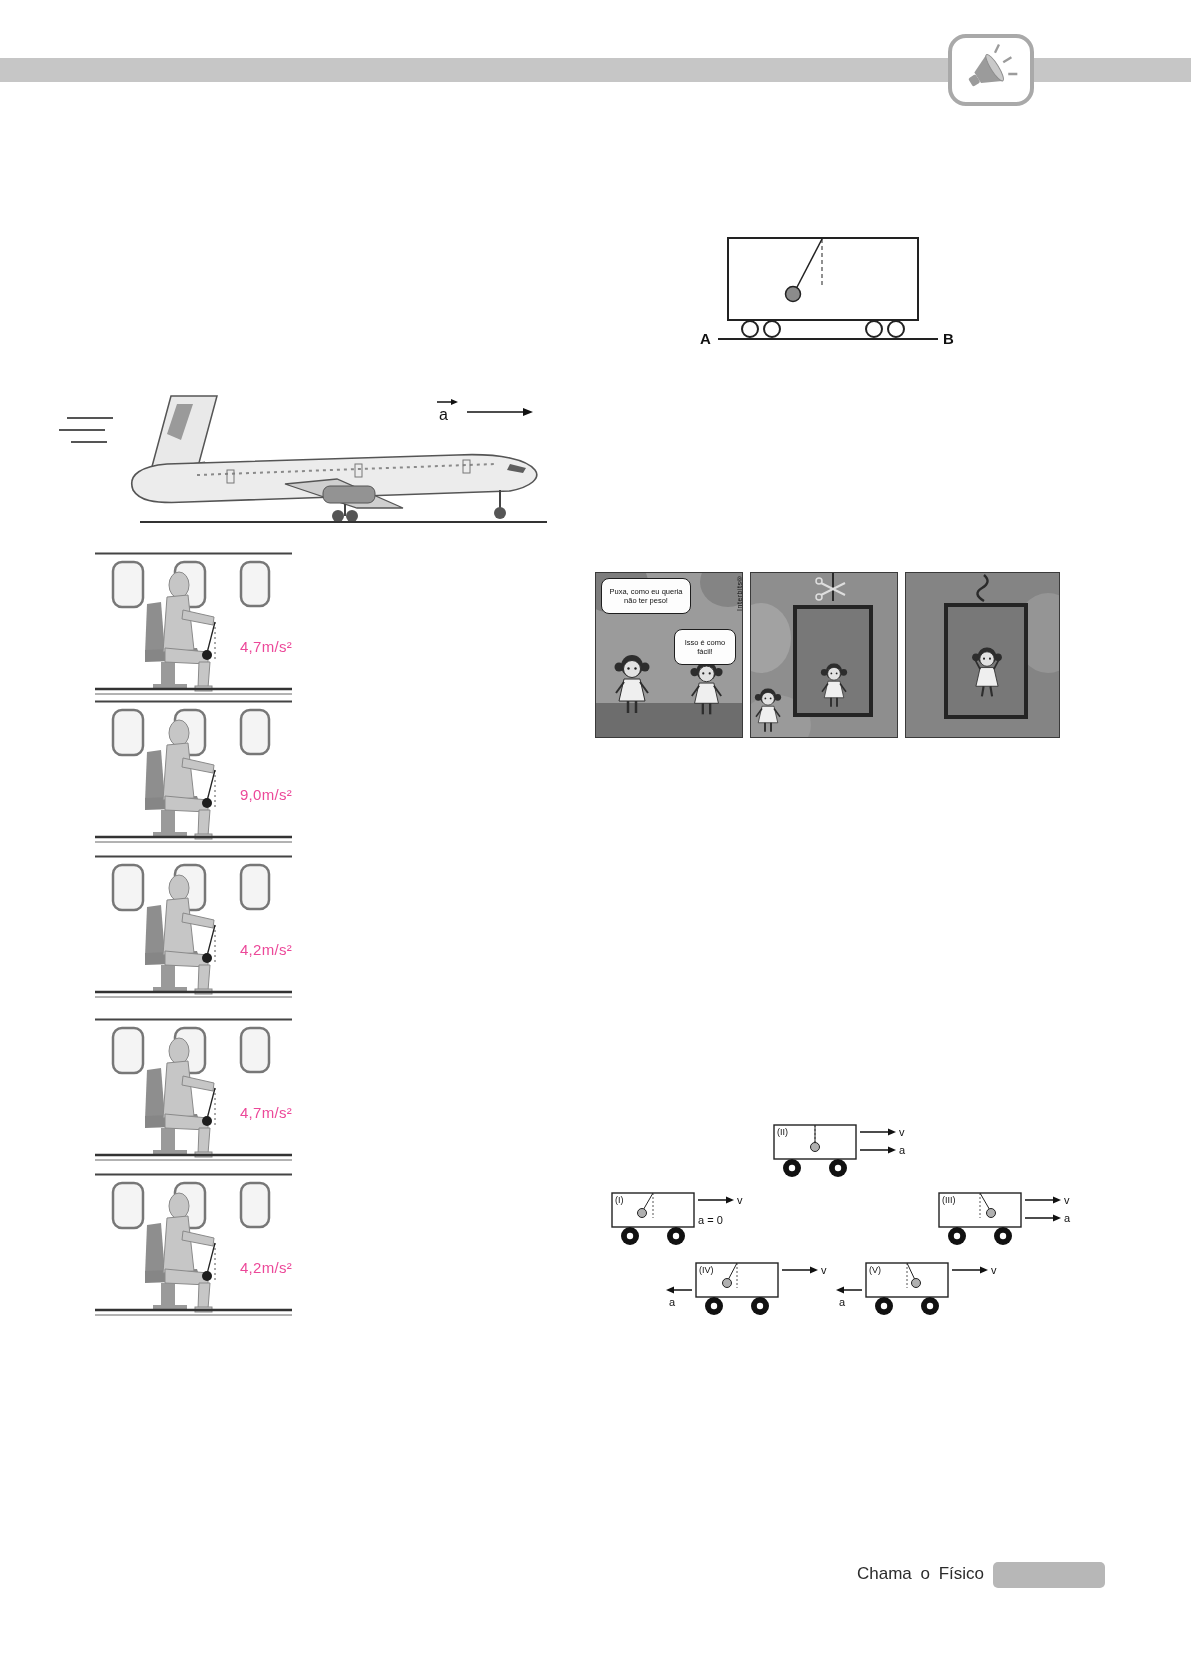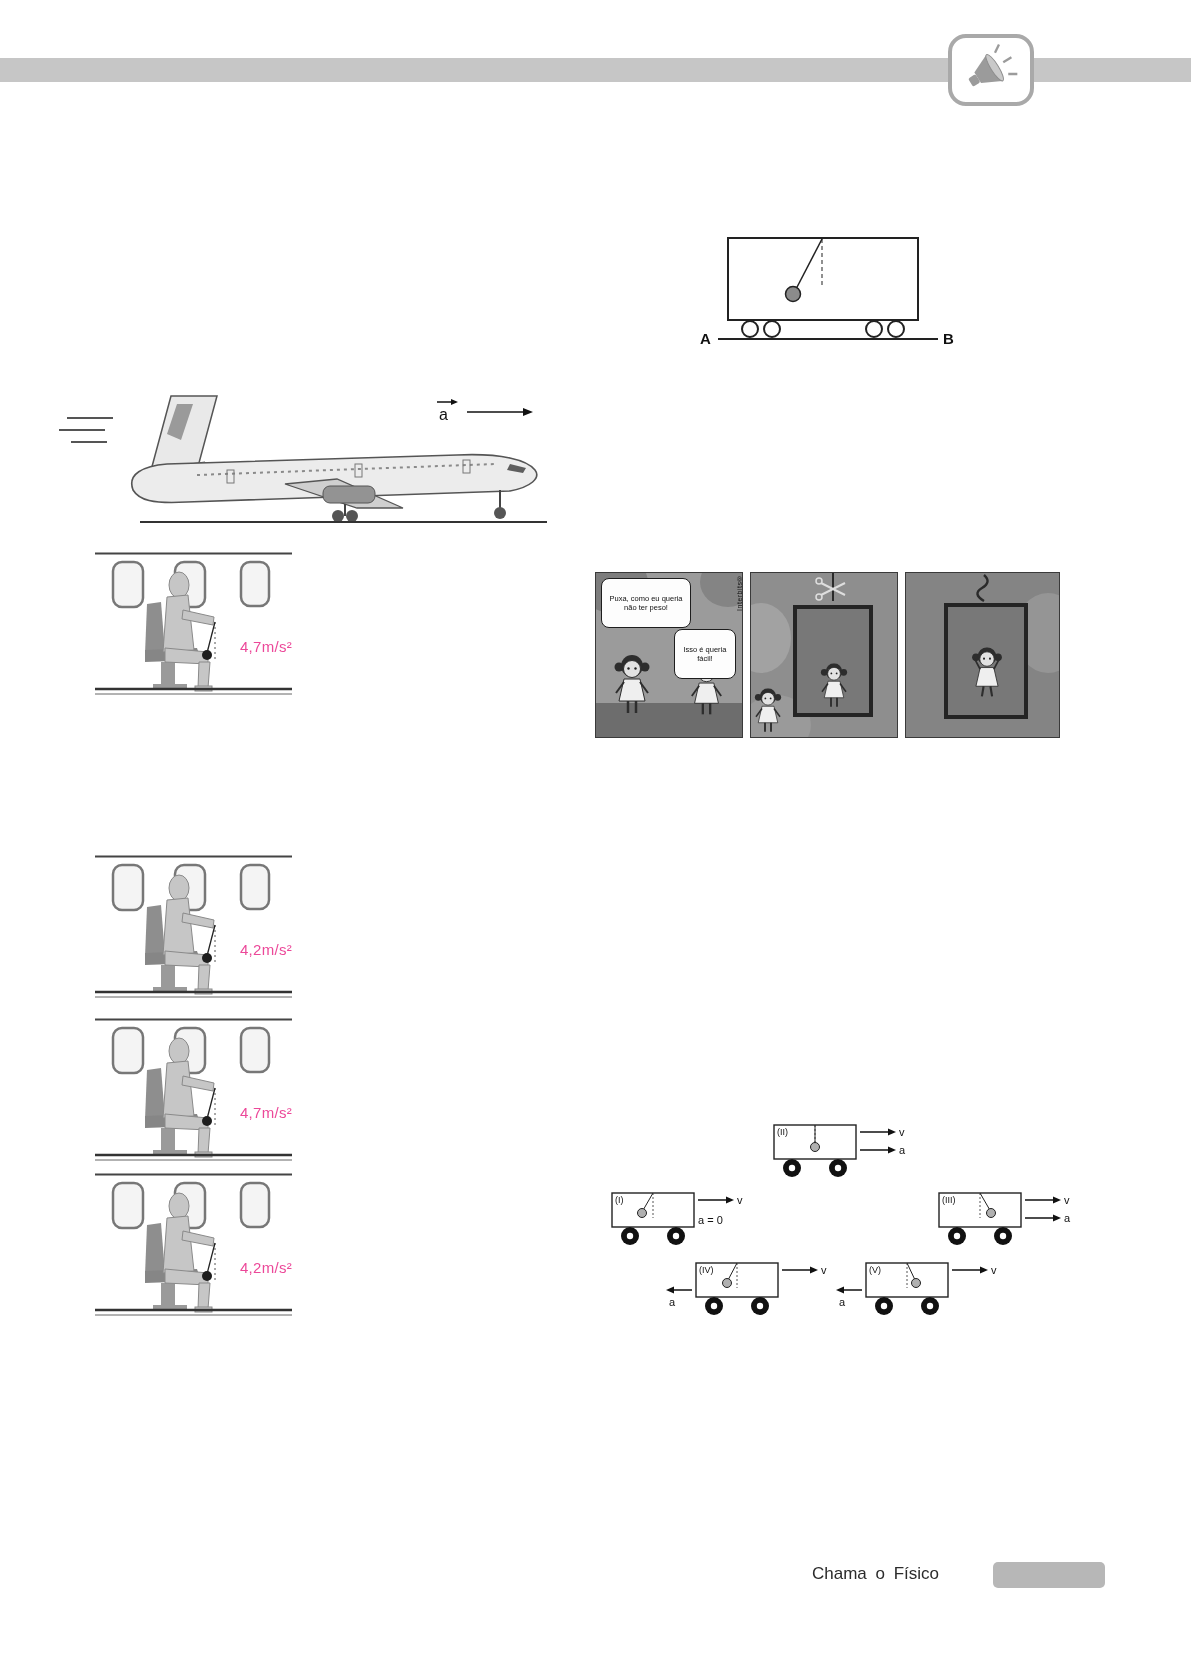--- a/index.html
+++ b/index.html
@@ -8,27 +8,27 @@
         font-family:"Liberation Sans","DejaVu Sans",sans-serif;overflow:hidden}
   .abs{position:absolute}
   .topbar{position:absolute;left:0;top:58px;width:1191px;height:24px;background:#c6c6c6}
   .badge{position:absolute;left:948px;top:34px;width:86px;height:72px;background:#fff;
          border:4px solid #a9a9a9;border-radius:18px;z-index:2;display:flex;align-items:center;justify-content:center}
   .accel-label{position:absolute;right:0;bottom:42px;font-size:15px;color:#ec4899;letter-spacing:.3px}
   .panel{position:absolute;left:95px;width:197px;height:145px}
   .comic{position:absolute;left:595px;top:572px;width:472px;height:166px;display:flex;gap:7px}
   .cpanel{position:relative;height:166px;border:1px solid #3a3a3a;overflow:hidden}
   .bubble{position:absolute;background:#fdfdfd;border:1px solid #1e1e1e;border-radius:8px;
-          font-size:7.5px;line-height:1.2;padding:15px 4px;text-align:center;color:#111;z-index:3}
+          font-size:7.5px;line-height:1.2;padding:8px 4px;text-align:center;color:#111;z-index:3}
   .frame{position:absolute;border:4px solid #242424;background:#787878}
   .credit{position:absolute;left:141px;top:2px;writing-mode:vertical-rl;transform:rotate(180deg);
           font-size:7px;color:#151515;letter-spacing:.5px;z-index:4}
   .ground{position:absolute;left:0;bottom:0;width:100%;height:34px;background:#6d6d6d}
   .blob{position:absolute;border-radius:50%}
-  .footertext{position:absolute;left:812px;top:1564px;width:172px;
+  .footertext{position:absolute;left:812px;top:1564px;width:172px;text-align:right;
               font-size:17px;color:#2b2b2b;word-spacing:4px}
   .footerbar{position:absolute;left:993px;top:1562px;width:112px;height:26px;background:#b7b7b7;border-radius:5px}
   svg{display:block}
   text{font-family:"Liberation Sans","DejaVu Sans",sans-serif}
 </style>
 </head>
 <body>
 
 <svg width="0" height="0" style="position:absolute" aria-hidden="true">
   <defs>
@@ -165,20 +165,26 @@
       </g>
     </svg>
   </div>
 
   <div class="panel" style="top:552px">
     <svg width="197" height="145" viewBox="0 0 197 145">
         <use href="#seat-scene"></use>
       </svg>
     <span class="accel-label">4,7m/s²</span>
   </div>
+  <div class="panel" style="top:700px">
+    <svg width="197" height="145" viewBox="0 0 197 145">
+        <use href="#seat-scene"></use>
+      </svg>
+    <span class="accel-label">9,0m/s²</span>
+  </div>
   <div class="panel" style="top:855px">
     <svg width="197" height="145" viewBox="0 0 197 145">
         <use href="#seat-scene"></use>
       </svg>
     <span class="accel-label">4,2m/s²</span>
   </div>
   <div class="panel" style="top:1018px">
     <svg width="197" height="145" viewBox="0 0 197 145">
         <use href="#seat-scene"></use>
       </svg>
@@ -190,21 +196,21 @@
       </svg>
     <span class="accel-label">4,2m/s²</span>
   </div>
 
   <div class="comic">
     <div class="cpanel" style="width:148px;background:#9b9b9b">
       <div class="blob" style="left:-18px;top:-20px;width:70px;height:60px;background:#7d7d7d"></div>
       <div class="blob" style="right:-14px;top:-16px;width:56px;height:50px;background:#848484"></div>
       <div class="ground"></div>
       <div class="bubble" style="left:5px;top:5px;width:90px">Puxa, como eu queria não ter peso!</div>
-      <div class="bubble" style="left:78px;top:56px;width:62px">Isso é queria fácil!</div>
+      <div class="bubble" style="left:78px;top:56px;width:62px">Isso é como fácil!</div>
       <svg class="abs" style="left:16px;top:82px" width="40" height="62" viewBox="0 0 40 62">
           <use href="#girl"></use>
         </svg>
       <svg class="abs" style="left:92px;top:88px" width="37" height="57" viewBox="0 0 40 62">
           <use href="#girl"></use>
         </svg>
     </div>
     <div class="credit">Interbits®</div>
 
     <div class="cpanel" style="width:148px;background:#8e8e8e">

